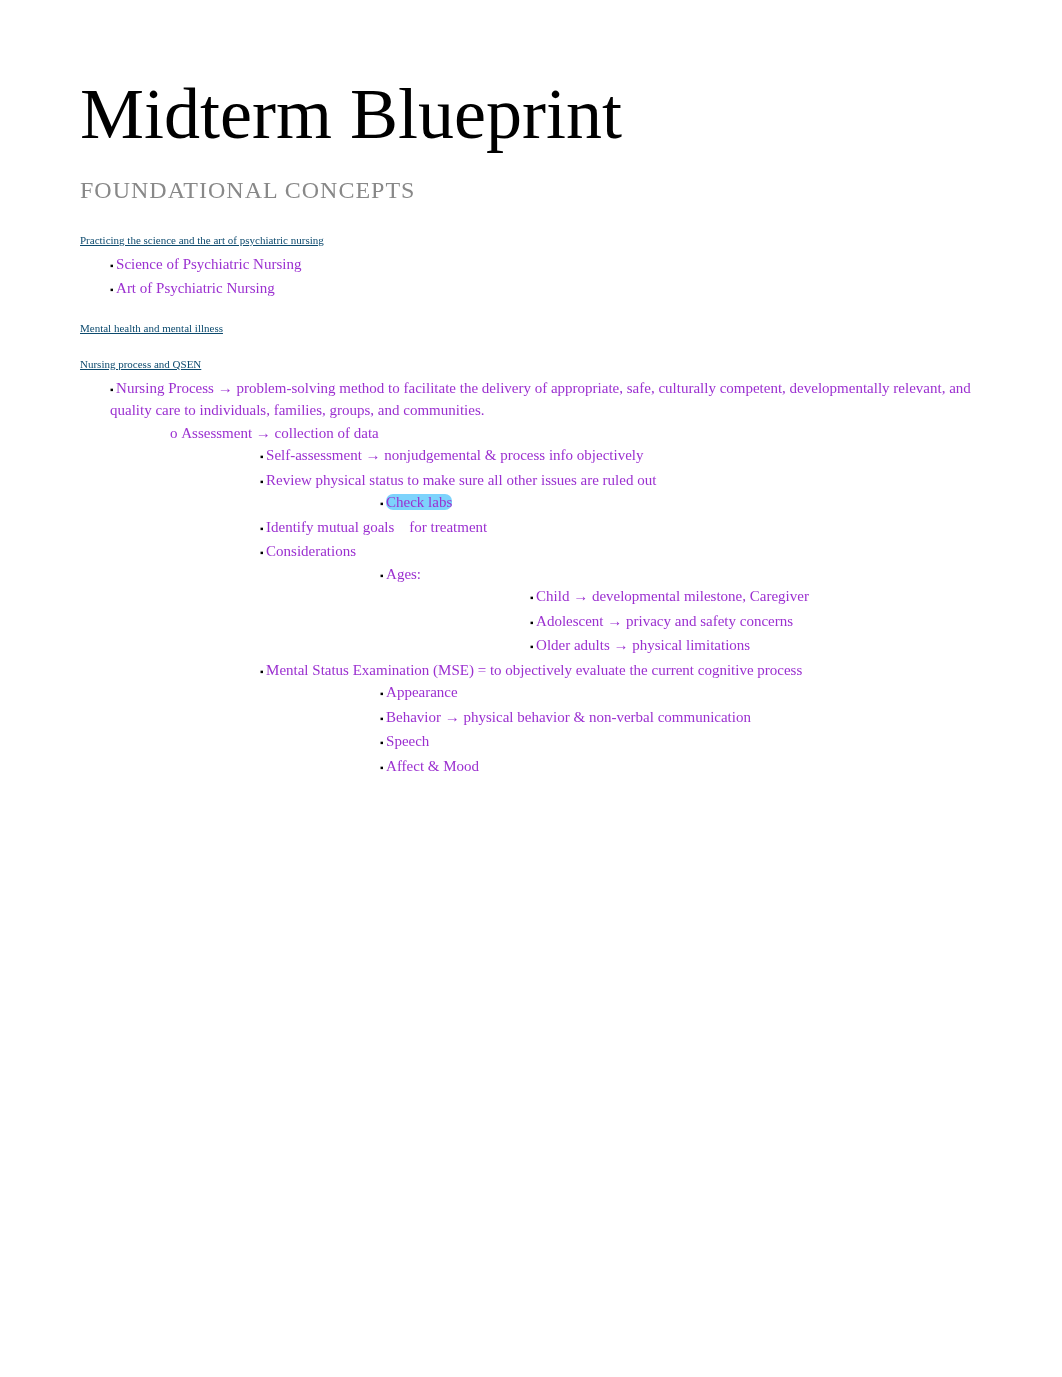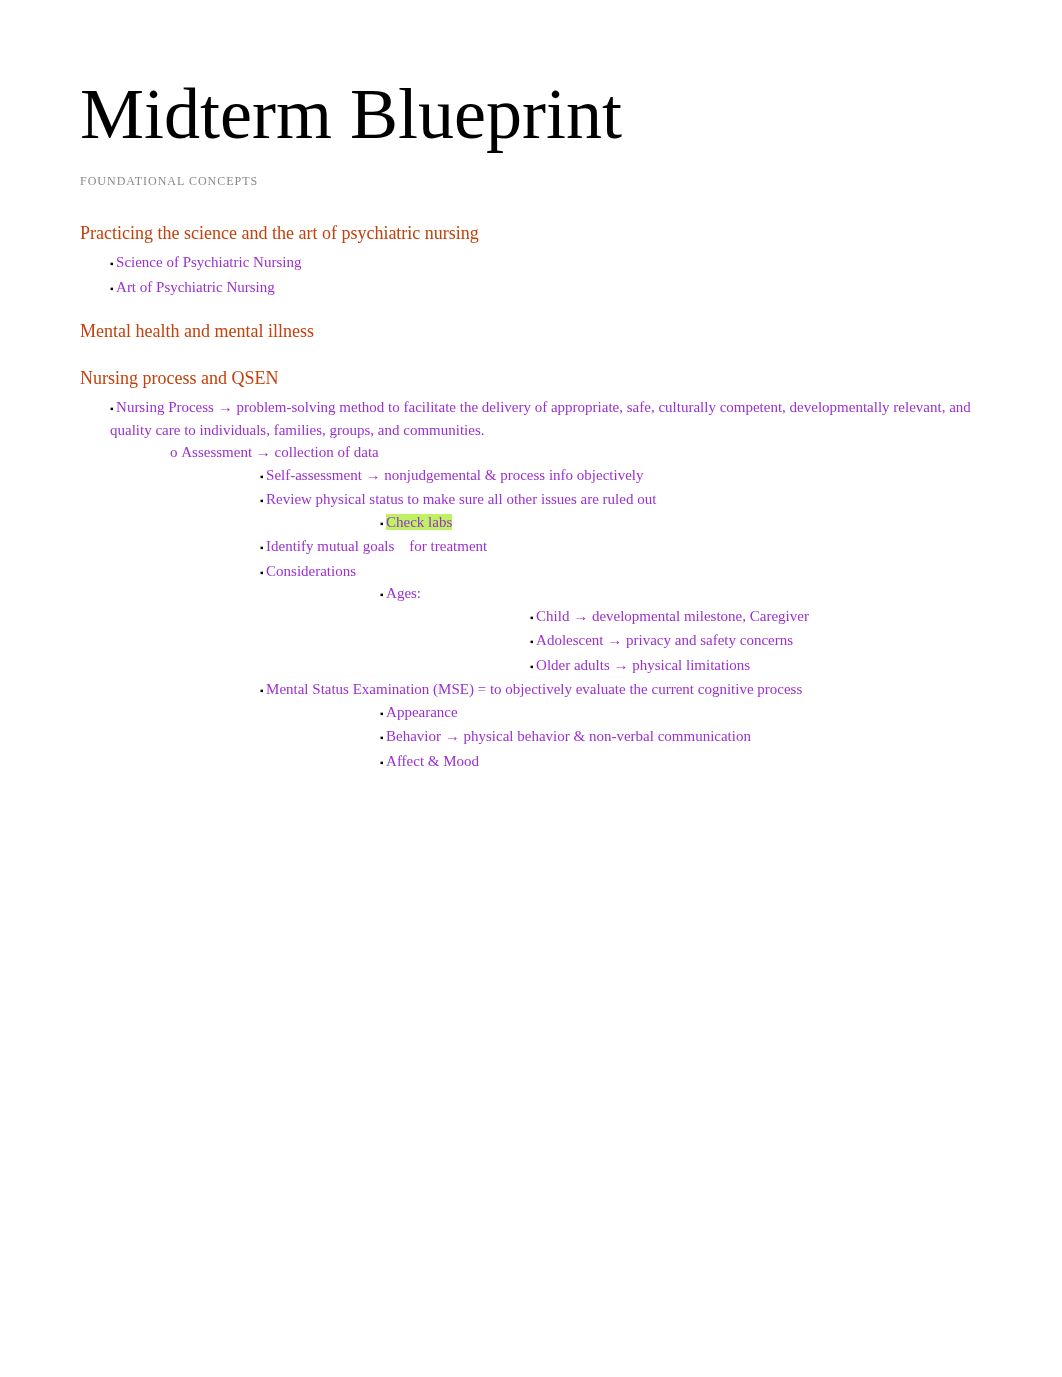--- a/index.html
+++ b/index.html
@@ -20,40 +20,42 @@
     }
 
     .page-title {
       font-size: 72px;
       font-weight: 400;
       margin-bottom: 4px;
       font-family: 'Times New Roman', Times, serif;
     }
 
     .subtitle {
-      font-size: 12px;
+      font-size: 24px;
       color: #888888;
       letter-spacing: 1px;
       text-transform: uppercase;
-      margin-bottom: 30px;
+      margin-bottom: 24px;
     }
 
     .section-intro {
       margin-top: 20px;
-      font-size: 18px;
-      color: #c2410c;
+      font-size: 11px;
+      color: #0c4a6e;
       margin-bottom: 4px;
+      text-decoration: underline;
     }
 
     .purple {
       color: #9b30d0;
     }
 
     .highlight-yellow {
-      background-color: #bef264;
+      background-color: #7dd3fc;
+      border-radius: 7px;
     }
 
     ul {
       list-style: none;
       padding-left: 0;
     }
 
     .level1 {
       padding-left: 30px;
     }
@@ -138,20 +140,21 @@
                     <li class="bullet-square purple">Adolescent → privacy and safety concerns</li>
                     <li class="bullet-square purple">Older adults → physical limitations</li>
                   </ul>
                 </li>
               </ul>
             </li>
             <li class="bullet-square purple">Mental Status Examination (MSE) = to objectively evaluate the current cognitive process
               <ul class="level4">
                 <li class="bullet-square purple">Appearance</li>
                 <li class="bullet-square purple">Behavior → physical behavior &amp; non-verbal communication</li>
+                <li class="bullet-square purple">Speech</li>
                 <li class="bullet-square purple">Affect &amp; Mood</li>
               </ul>
             </li>
           </ul>
         </li>
       </ul>
     </li>
   </ul>
 </div>
 

